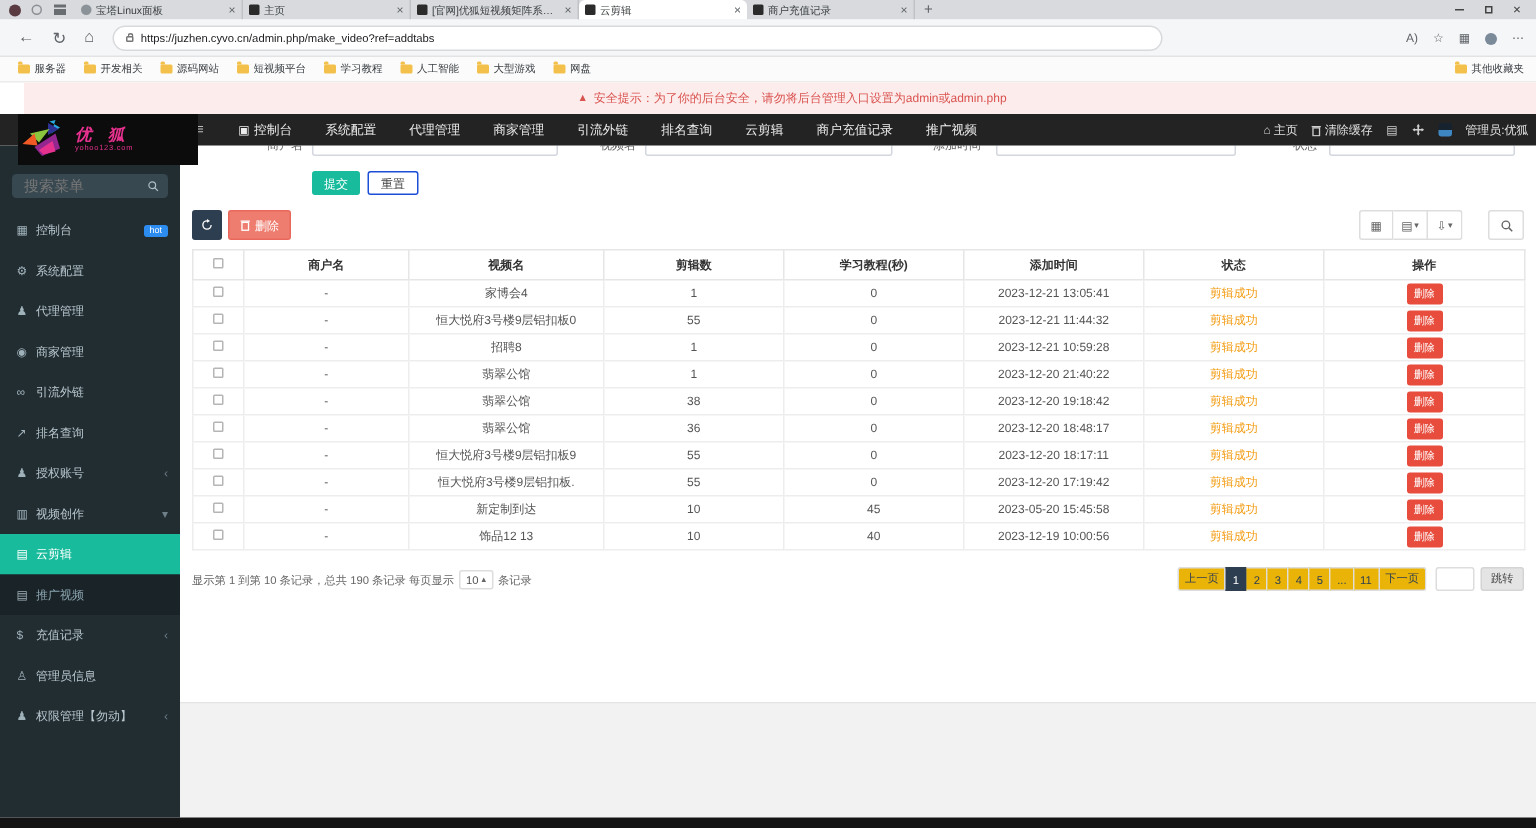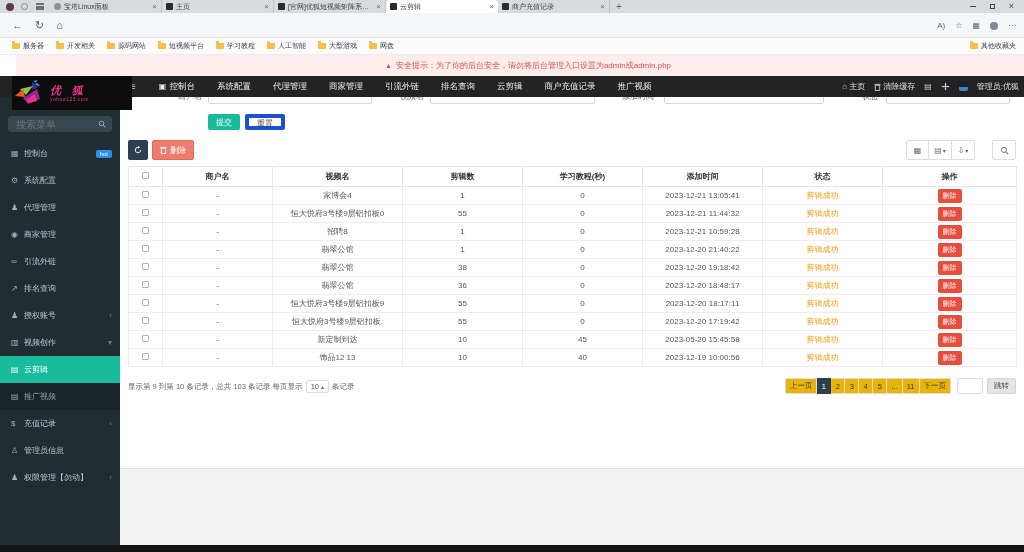--- a/index.html
+++ b/index.html
@@ -78,21 +78,21 @@
 
   
   #main{position:absolute;left:120px;top:97px;width:904px;height:448px;background:#f2f2f2;overflow:hidden;z-index:1;}
   #panel{position:absolute;left:0;top:0;width:904px;height:372px;background:#fff;border-bottom:1px solid #e4e4e4;}
 
   .flabel{position:absolute;font-size:8px;color:#666;text-align:right;top:-6px;height:12px;line-height:12px;}
   .finput{position:absolute;top:-11px;height:18px;background:#fff;border:1px solid #d2d6de;border-radius:2px;}
 
   #actions{position:absolute;left:0;top:17px;height:17px;display:flex;gap:5px;}
   #btn-submit{margin-left:88px;height:16px;background:#18bc9c;color:#fff;border:none;border-radius:2px;font-size:8px;padding:0 8px;}
-  #btn-reset{height:16px;background:#fff;color:#444;border:4px solid #1d4ed8;border-radius:2px;font-size:8px;padding:0 8px;text-align:right;}
+  #btn-reset{height:16px;background:#fff;color:#444;border:1px solid #1d4ed8;border-radius:2px;font-size:8px;padding:0 8px;text-align:right;}
 
   #toolbar{position:absolute;left:8px;right:8px;top:43px;height:20px;}
   #btn-refresh{position:absolute;left:0;top:0;width:20px;height:20px;background:#2c3e50;border:none;border-radius:2px;display:flex;align-items:center;justify-content:center;}
   #btn-del{position:absolute;left:24px;top:0;height:20px;background:#ee7d70;border:1px solid #e8695b;border-radius:2px;color:#fff;font-size:8px;display:flex;align-items:center;gap:3px;padding:0 7px;}
   #tb-group{position:absolute;right:41px;top:0;height:20px;display:flex;}
   .tbg-btn{width:23px;height:20px;background:#fff;border:1px solid #ddd;border-left:none;display:flex;align-items:center;justify-content:center;color:#666;font-size:8px;gap:1px;}
   .tbg-btn:first-child{border-left:1px solid #ddd;border-radius:2px 0 0 2px;}
   .tbg-btn:last-child{border-radius:0 2px 2px 0;}
   #btn-search{position:absolute;right:0;top:0;width:24px;height:20px;background:#fff;border:1px solid #ddd;border-radius:2px;display:flex;align-items:center;justify-content:center;}
   .caret{font-size:6px;color:#666;}
@@ -159,20 +159,24 @@
       <span class="wc-min"></span>
       <span class="wc-max"></span>
       <span class="wc-close">×</span>
     </div>
   </div>
 
   <div id="addrbar">
     <span class="nav-gly">←</span>
     <span class="nav-gly">↻</span>
     <span class="nav-gly">⌂</span>
+    <div id="urlpill">
+      <span class="lock"></span>
+      <span id="url">https://juzhen.cyvo.cn/admin.php/make_video?ref=addtabs</span>
+    </div>
     <div id="addr-right">
       <span class="ar-gly">A)</span>
       <span class="ar-gly">☆</span>
       <span class="ar-gly">▦</span>
       <span class="ar-av"></span>
       <span class="ar-gly">⋯</span>
     </div>
   </div>
 
   <div id="bkmbar">
@@ -527,21 +531,21 @@
                 <td>2023-12-19 10:00:56</td>
                 <td class="st">剪辑成功</td>
                 <td><button class="btn-row-del">删除</button></td>
               </tr>
             </tbody>
         </table>
       </div>
 
       <div id="pgrow">
         <div id="pg-summary">
-          <span>显示第 9 到第 10 条记录，总共 103 条记录 每页显示</span>
+          <span>显示第 1 到第 10 条记录，总共 190 条记录 每页显示</span>
           <span id="pagesize">
               <span>10</span>
               <span class="caret">▴</span>
             </span>
           <span>条记录</span>
         </div>
         <div id="pg-ctrl">
           <span id="pg-pages" style="display:flex;">
               <span class="pg-li first">上一页</span>
               <span class="pg-li active">1</span>

